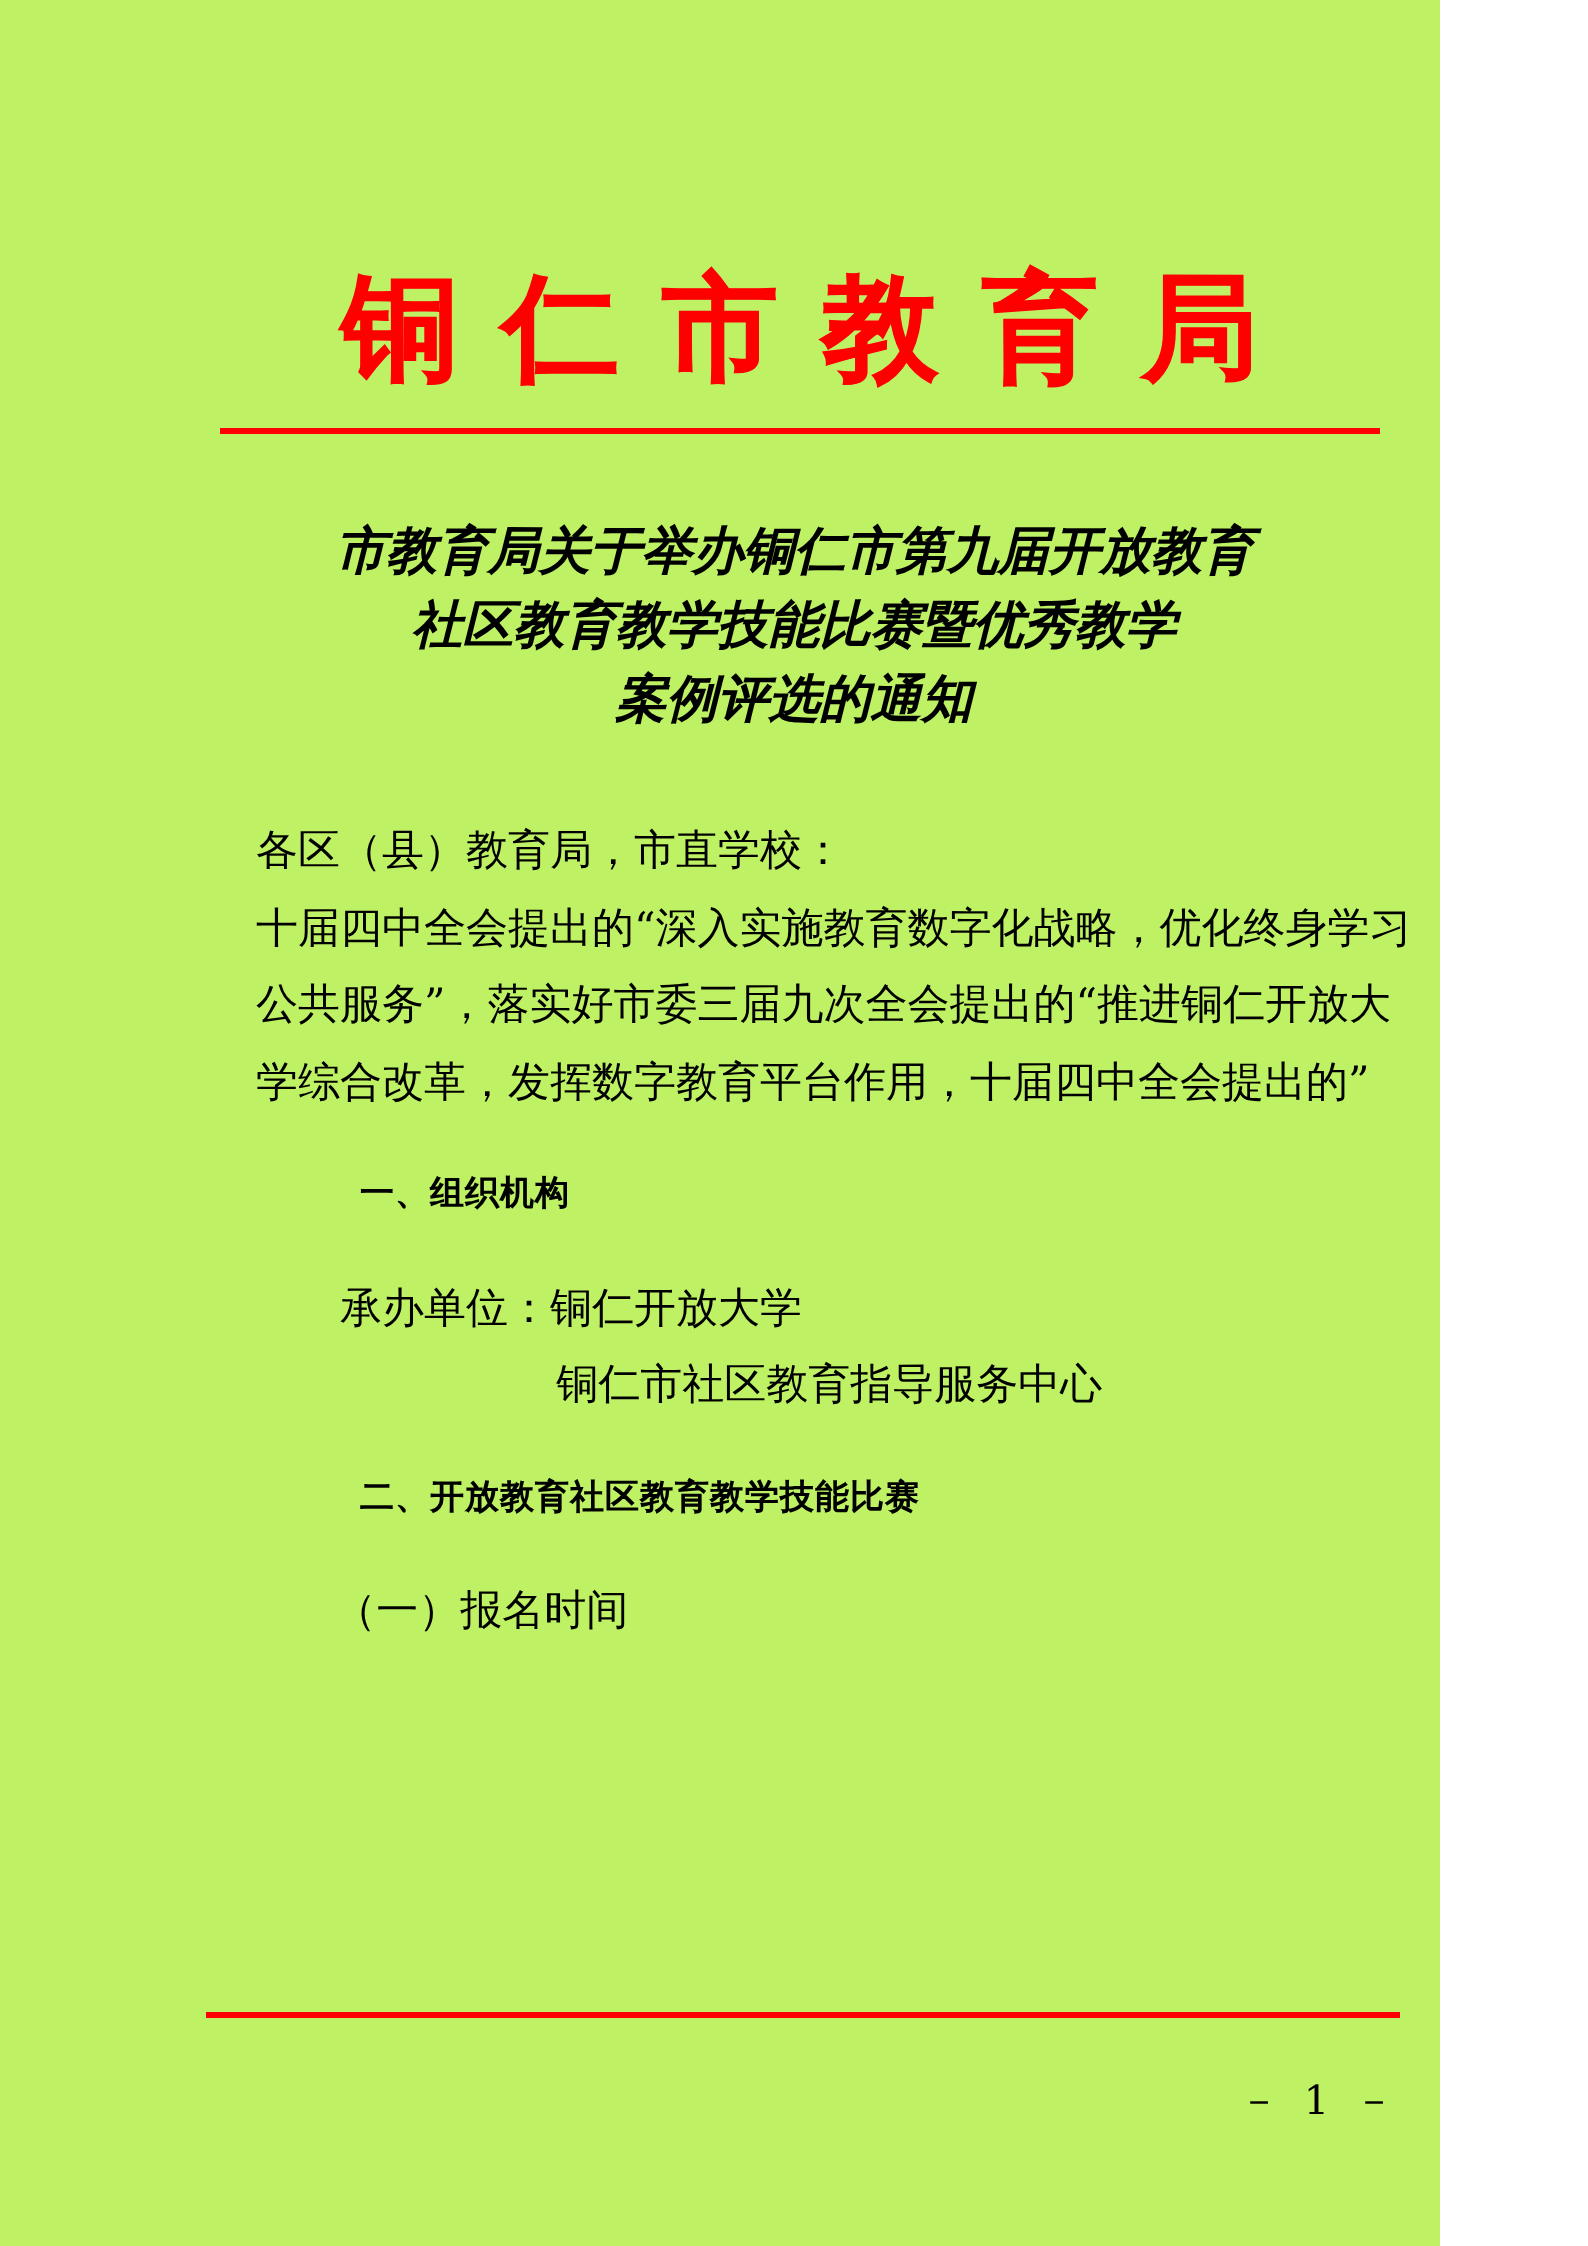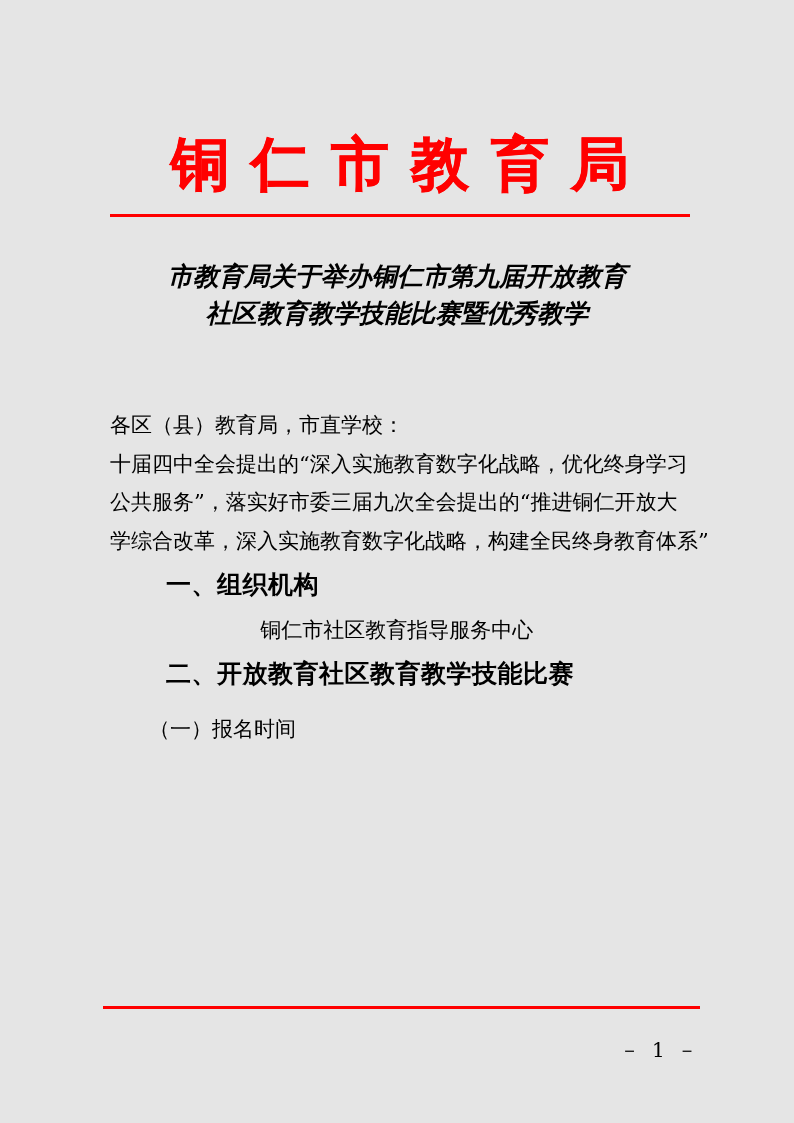--- a/index.html
+++ b/index.html
@@ -14,23 +14,23 @@
     position: relative;
     overflow: hidden;
     font-family: "DejaVu Serif", "Liberation Serif", serif;
     color: #000000;
   }
 
   .page {
     position: absolute;
     top: 0;
     left: 0;
-    width: 794px;
+    width: 720px;
     height: 1123px;
-    background: #e5e5e5;
+    background: #bef264;
   }
 
   
   .letterhead {
     position: absolute;
     top: 126px;
     left: 110px;
     width: 580px;
     text-align: center;
   }
@@ -73,21 +73,21 @@
 
   .doc-title .tline {
     display: block;
     white-space: nowrap;
   }
 
   
   .body-block {
     position: absolute;
     top: 406px;
-    left: 110px;
+    left: 128px;
     width: 580px;
     font-family: "DejaVu Serif", "Liberation Serif", serif;
     font-size: 21px;
     line-height: 38.5px;
     text-align: justify;
     text-justify: inter-character;
   }
 
   .para {
     margin: 0;
@@ -98,23 +98,23 @@
 
   .line {
     display: block;
     white-space: nowrap;
   }
 
   
   .sec-heading {
     font-family: "DejaVu Sans", "Liberation Sans", sans-serif;
     font-weight: 700;
-    font-size: 25px;
+    font-size: 17px;
     line-height: 38.5px;
-    margin: 6px;
+    margin: 18px;
     padding-left: 2em;
     white-space: nowrap;
     letter-spacing: 0.5px;
   }
 
   .sub-line {
     margin: 0;
     padding-left: 2em;
     white-space: nowrap;
     line-height: 38.5px;
@@ -159,35 +159,37 @@
 <div class="page">
 
   <div class="letterhead">
     <div class="letterhead-title">铜仁市教育局</div>
   </div>
   <div class="letterhead-rule"></div>
 
   <div class="doc-title">
     <span class="tline">市教育局关于举办铜仁市第九届开放教育</span>
     <span class="tline">社区教育教学技能比赛暨优秀教学</span>
+    <span class="tline">案例评选的通知</span>
   </div>
 
   <div class="body-block">
 
     <p class="para">
       <span class="line">各区（县）教育局，市直学校：</span>
     </p>
 
     <p class="para">
       <span class="line">十届四中全会提出的“深入实施教育数字化战略，优化终身学习</span>
       <span class="line">公共服务”，落实好市委三届九次全会提出的“推进铜仁开放大</span>
-      <span class="line">学综合改革，深入实施教育数字化战略，构建全民终身教育体系”</span>
+      <span class="line">学综合改革，发挥数字教育平台作用，十届四中全会提出的”</span>
     </p>
 
     <p class="sec-heading">一、组织机构</p>
+    <p class="sub-line">承办单位：铜仁开放大学</p>
     <p class="sub-line deep">铜仁市社区教育指导服务中心</p>
 
     <p class="sec-heading">二、开放教育社区教育教学技能比赛</p>
     <p class="sub-item">（一）报名时间</p>
 
   </div>
 
   <div class="footer-rule"></div>
   <div class="page-number">－ 1 －</div>
 

